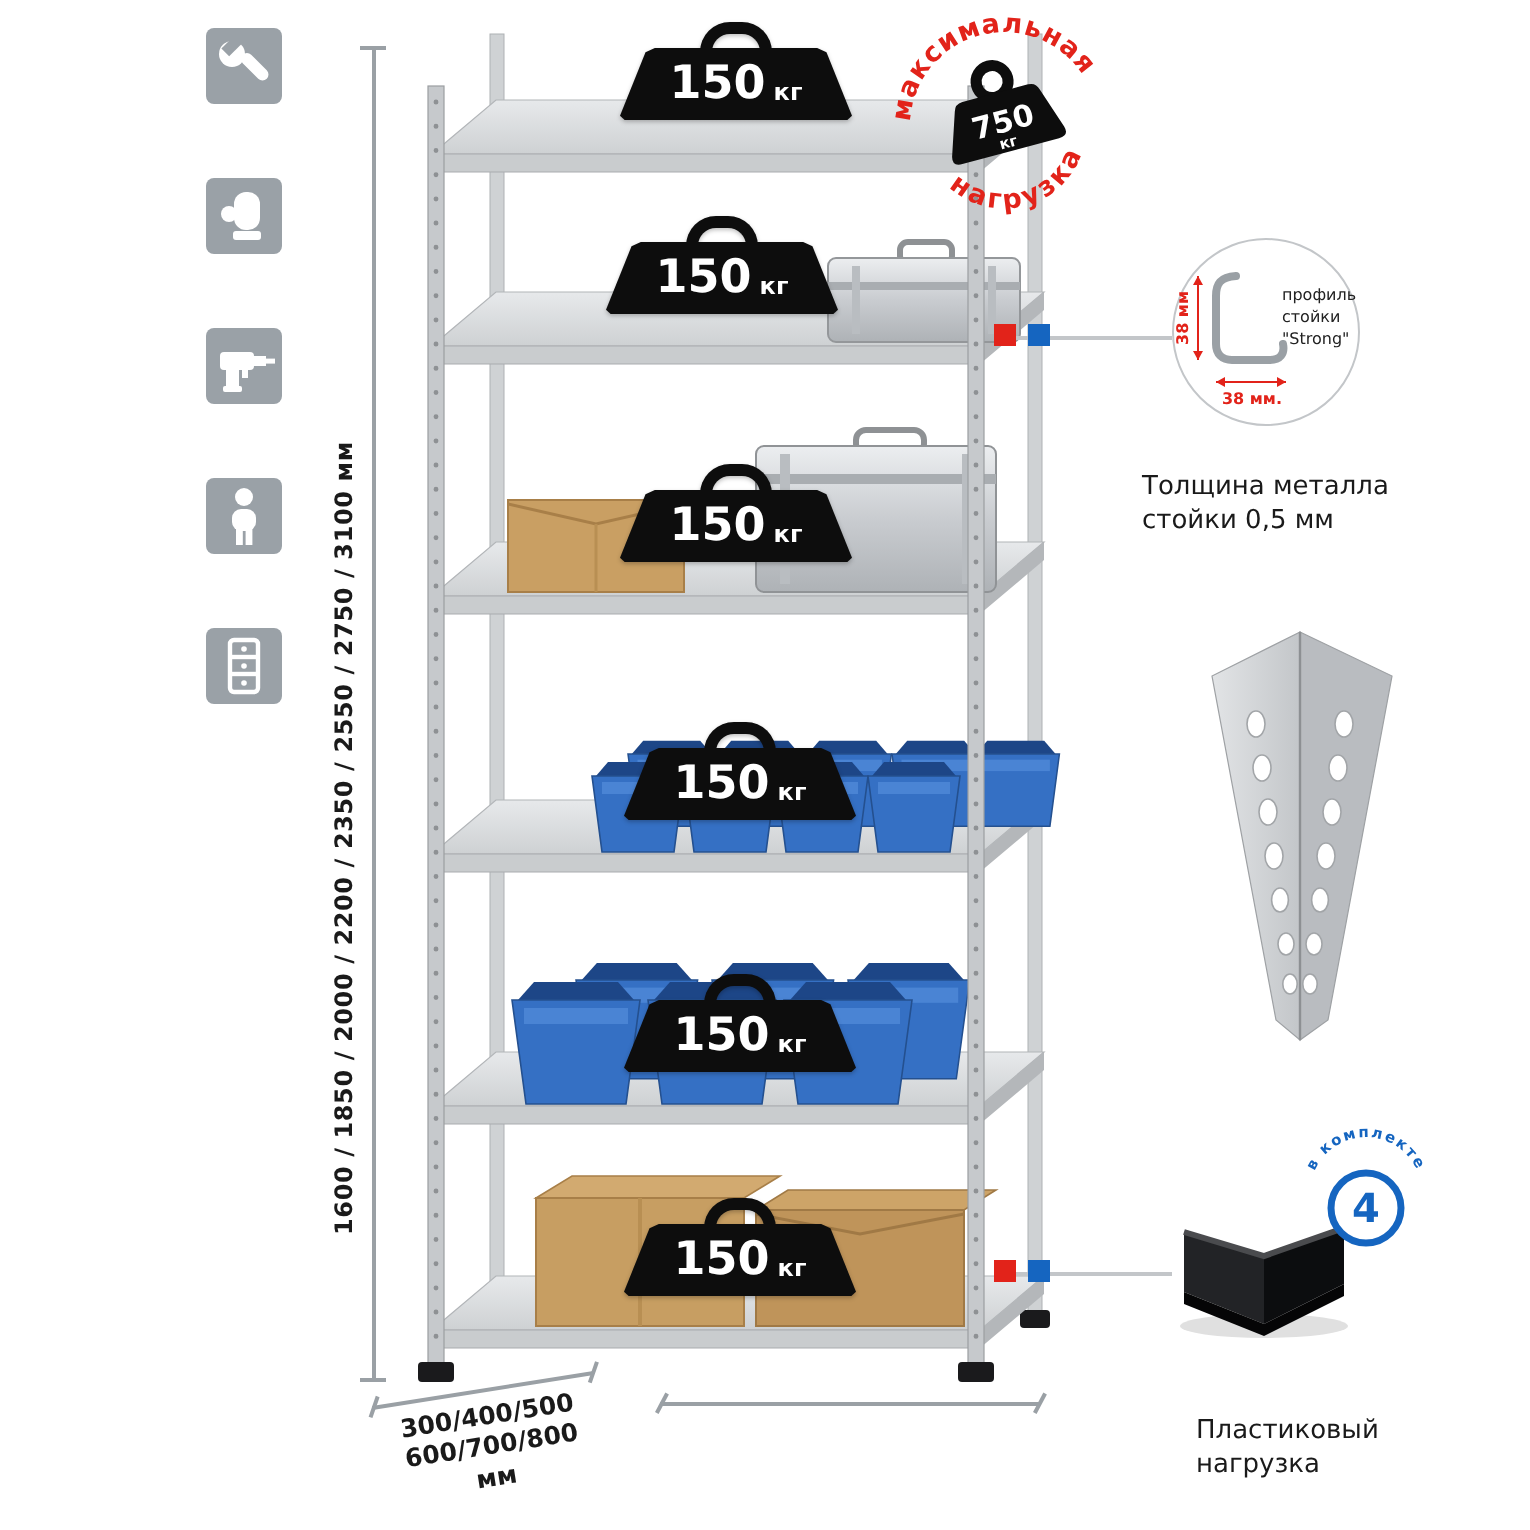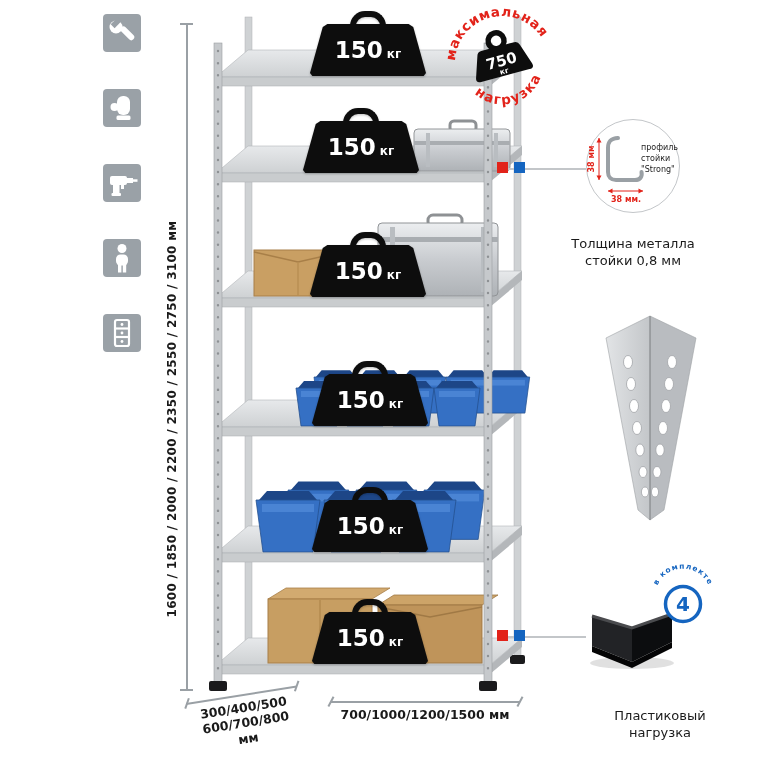--- a/index.html
+++ b/index.html
@@ -4,29 +4,29 @@
 <style>
   *{margin:0;padding:0;box-sizing:border-box}
   html,body{width:765px;height:765px}
   body{position:relative;background:#fff;font-family:"DejaVu Sans","Liberation Sans",sans-serif;color:#1a1a1a;overflow:hidden}
   .tool-icon{position:absolute;left:103px;width:38px;height:38px;background:#9aa1a7;border-radius:4px;display:flex;align-items:center;justify-content:center}
   .dim-line-v{position:absolute;left:186px;top:24px;width:2px;height:666px;background:#9aa0a5}
   .tick{position:absolute;background:#9aa0a5}
   .height-label{position:absolute;left:-60px;top:412px;width:464px;text-align:center;font-size:12px;font-weight:600;letter-spacing:.3px;transform:rotate(-90deg)}
   .weight-badge{position:absolute;width:116px;filter:drop-shadow(0 1px 1px rgba(0,0,0,.25))}
   .wb-handle{width:36px;height:18px;border:6px solid #0d0d0d;border-bottom:none;border-radius:15px 15px 0 0;margin:0 auto -5px}
-  .wb-body{height:52px;background:#0d0d0d;clip-path:polygon(15% 0,85% 0,89% 6%,100% 94%,98% 100%,2% 100%,0 94%,11% 6%);display:flex;align-items:center;justify-content:center;color:#fff;gap:4px}
+  .wb-body{height:36px;background:#0d0d0d;clip-path:polygon(15% 0,85% 0,89% 6%,100% 94%,98% 100%,2% 100%,0 94%,11% 6%);display:flex;align-items:center;justify-content:center;color:#fff;gap:4px}
   .wb-num{font-size:23px;font-weight:bold;line-height:1}
   .wb-unit{font-size:12px;font-weight:bold;margin-top:8px}
   .callout-sq{position:absolute;width:11px;height:11px}
   .sq-red{background:#e2231a}
   .sq-blue{background:#1565c0}
   .callout-line{position:absolute;height:1.5px;background:#c3c6c9}
   .callout-circle{position:absolute;left:586px;top:119px;width:94px;height:94px;border:1.5px solid #c3c6c9;border-radius:50%;background:#fff}
-  .caption{position:absolute;text-align:center;font-size:13px;line-height:1.3}
+  .caption{position:absolute;text-align:left;font-size:13px;line-height:1.3}
   .width-dim{position:absolute;left:330px;top:701px;width:190px;text-align:center}
   .depth-dim{position:absolute;left:186px;top:703px;width:112px;transform:rotate(-9deg);transform-origin:0 0;text-align:center}
   .dim-hline{position:relative;height:1.5px;background:#9aa0a5;margin-bottom:4px}
   .dim-hline .tk{position:absolute;top:-5px;width:1.5px;height:11px;background:#9aa0a5;transform:rotate(28deg)}
   .dim-txt{font-size:12.5px;font-weight:600;line-height:1.25}
 </style>
 </head>
 <body>
 
 <div class="tool-icon" style="top:14px">
@@ -229,21 +229,21 @@
     <path d="M 21,71 l 4.5,-2.5 l 0,5 z" fill="#e2231a"></path>
     <path d="M 56,71 l -4.5,-2.5 l 0,5 z" fill="#e2231a"></path>
     <text x="39" y="82" font-size="8" font-weight="bold" fill="#e2231a" text-anchor="middle">38 мм.</text>
     <text x="54" y="30" font-size="8" fill="#222">профиль</text>
     <text x="54" y="41" font-size="8" fill="#222">стойки</text>
     <text x="54" y="52" font-size="8" fill="#222">"Strong"</text>
   </svg>
 </div>
 <div class="caption" style="left:571px;top:236px;width:124px">
   <div>Толщина металла</div>
-  <div>стойки 0,8 мм</div>
+  <div>стойки 0,5 мм</div>
 </div>
 
 <svg style="position:absolute;left:598px;top:312px" width="104" height="212" viewBox="0 0 104 212">
   <defs>
     <linearGradient id="gFlange" x1="0" y1="0" x2="1" y2="0">
       <stop offset="0" stop-color="#e2e4e6"></stop>
         <stop offset="1" stop-color="#c3c6c9"></stop>
     </linearGradient>
   </defs>
   <polygon points="52,4 98,26 66,198 52,208" fill="#b9bcc0" stroke="#9ea1a4" stroke-width="0.6"></polygon>
@@ -351,21 +351,20 @@
       <span class="wb-num">150</span>
       <span class="wb-unit">кг</span>
     </div>
 </div>
 
 <div class="width-dim">
   <div class="dim-hline">
       <span class="tk" style="left:0"></span>
       <span class="tk" style="right:0"></span>
     </div>
-  <div class="dim-txt">700/1000/1200/1500 мм</div>
 </div>
 
 <div class="depth-dim">
   <div class="dim-hline">
       <span class="tk" style="left:0"></span>
       <span class="tk" style="right:0"></span>
     </div>
   <div class="dim-txt">300/400/500</div>
   <div class="dim-txt">600/700/800 мм</div>
 </div>

